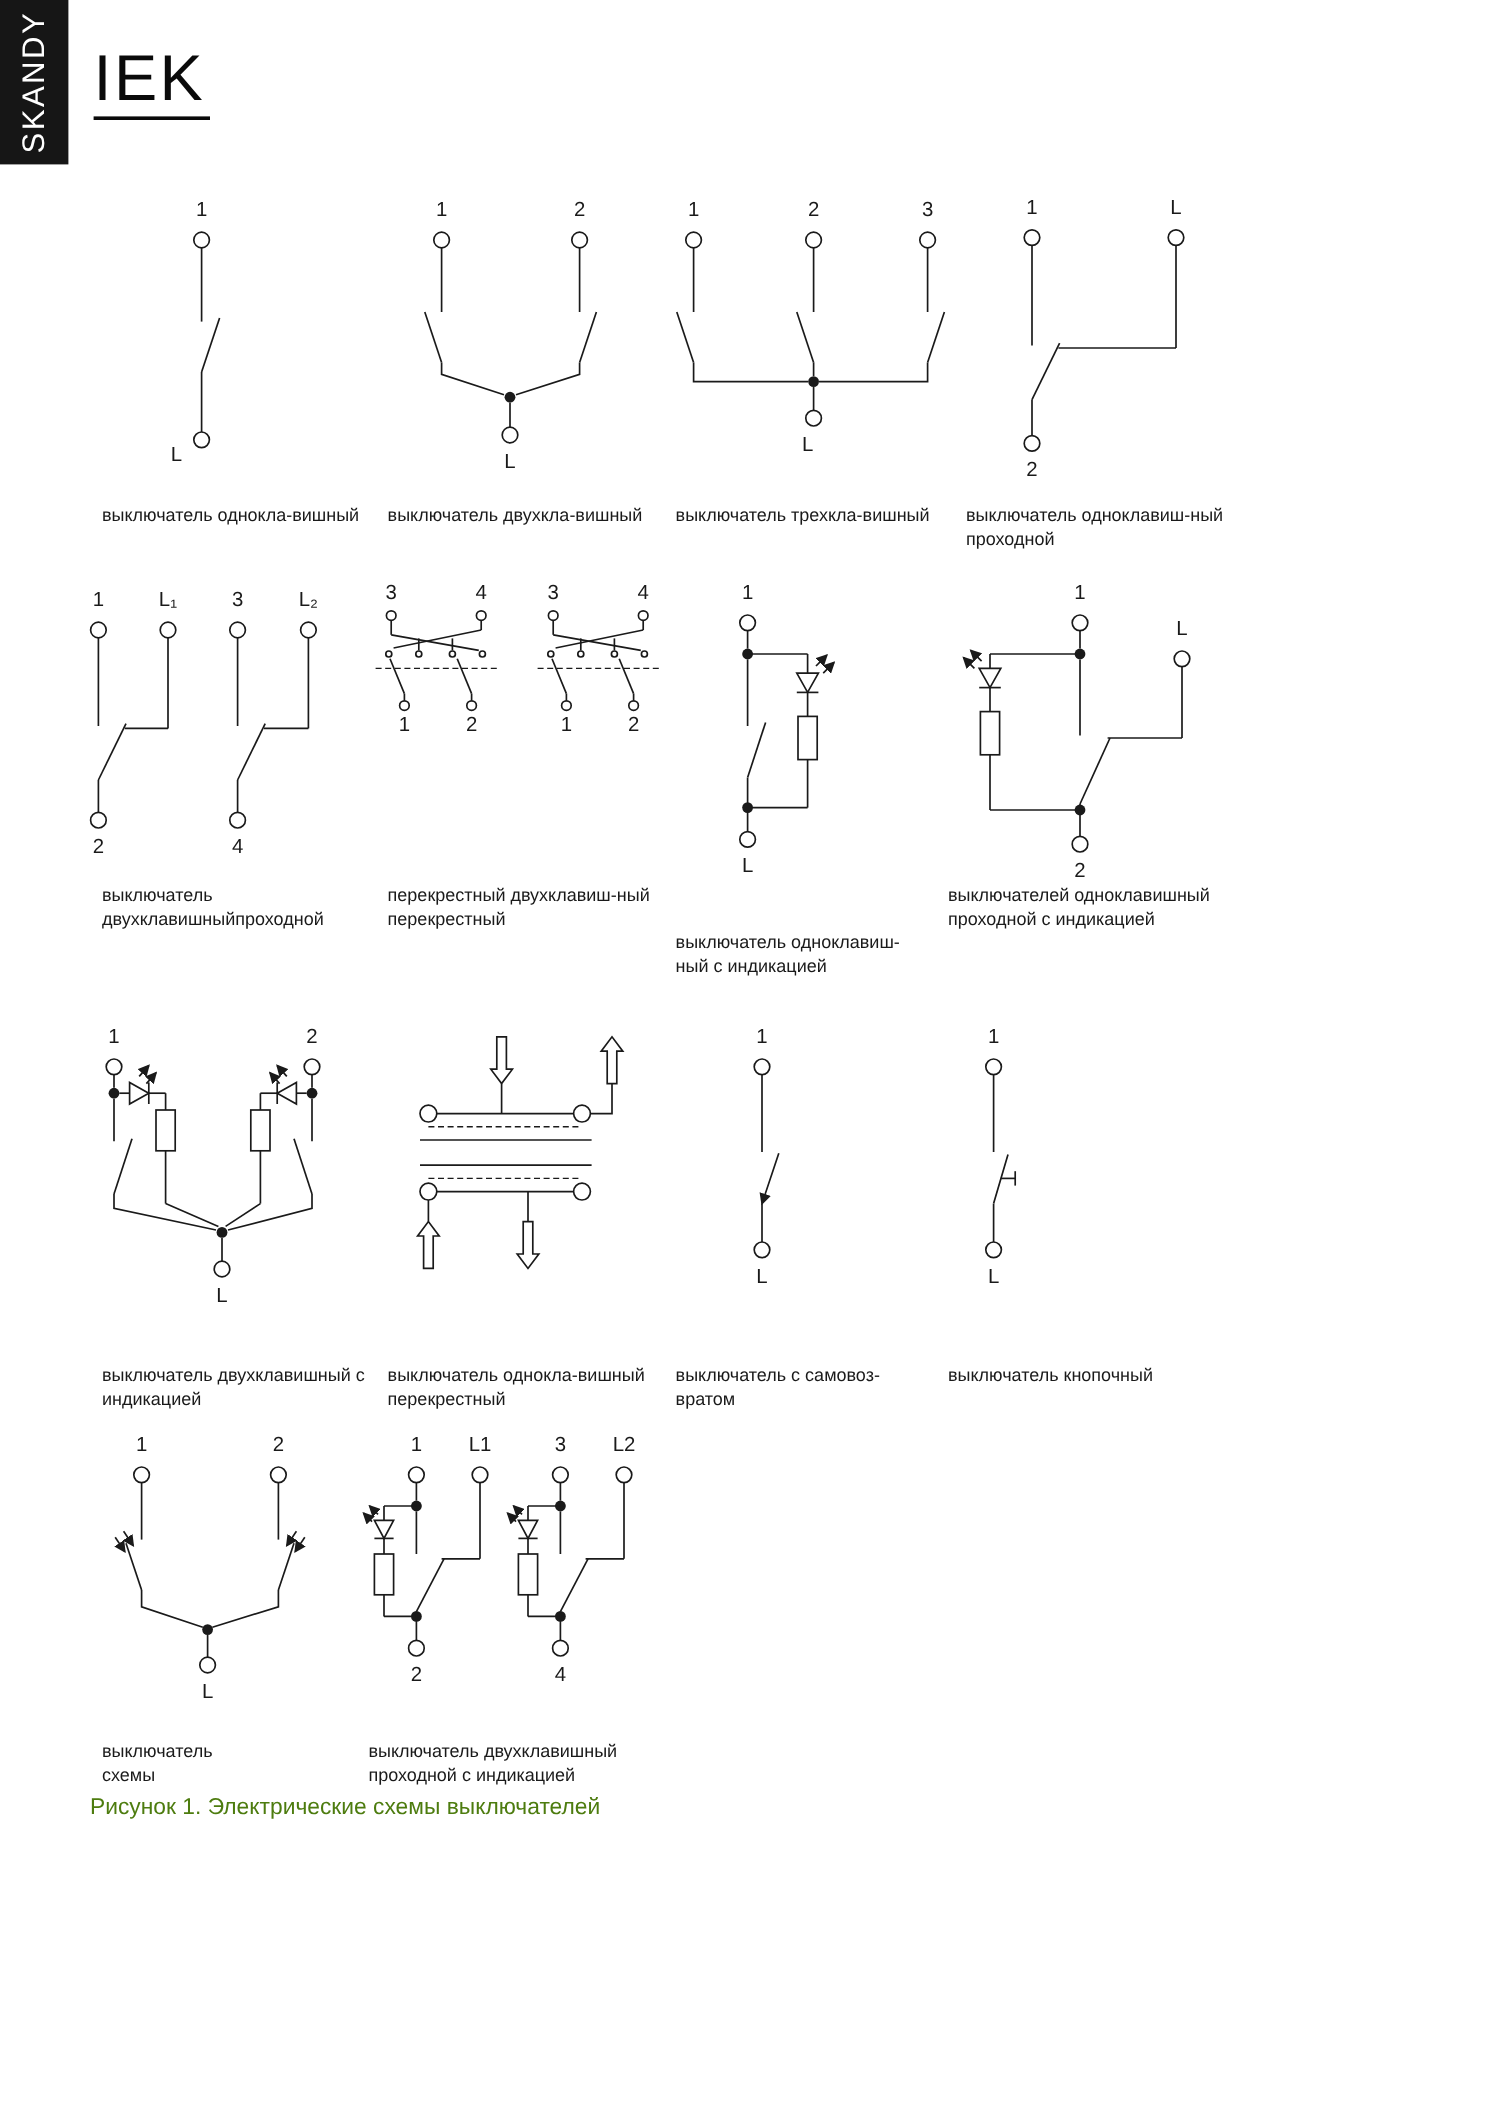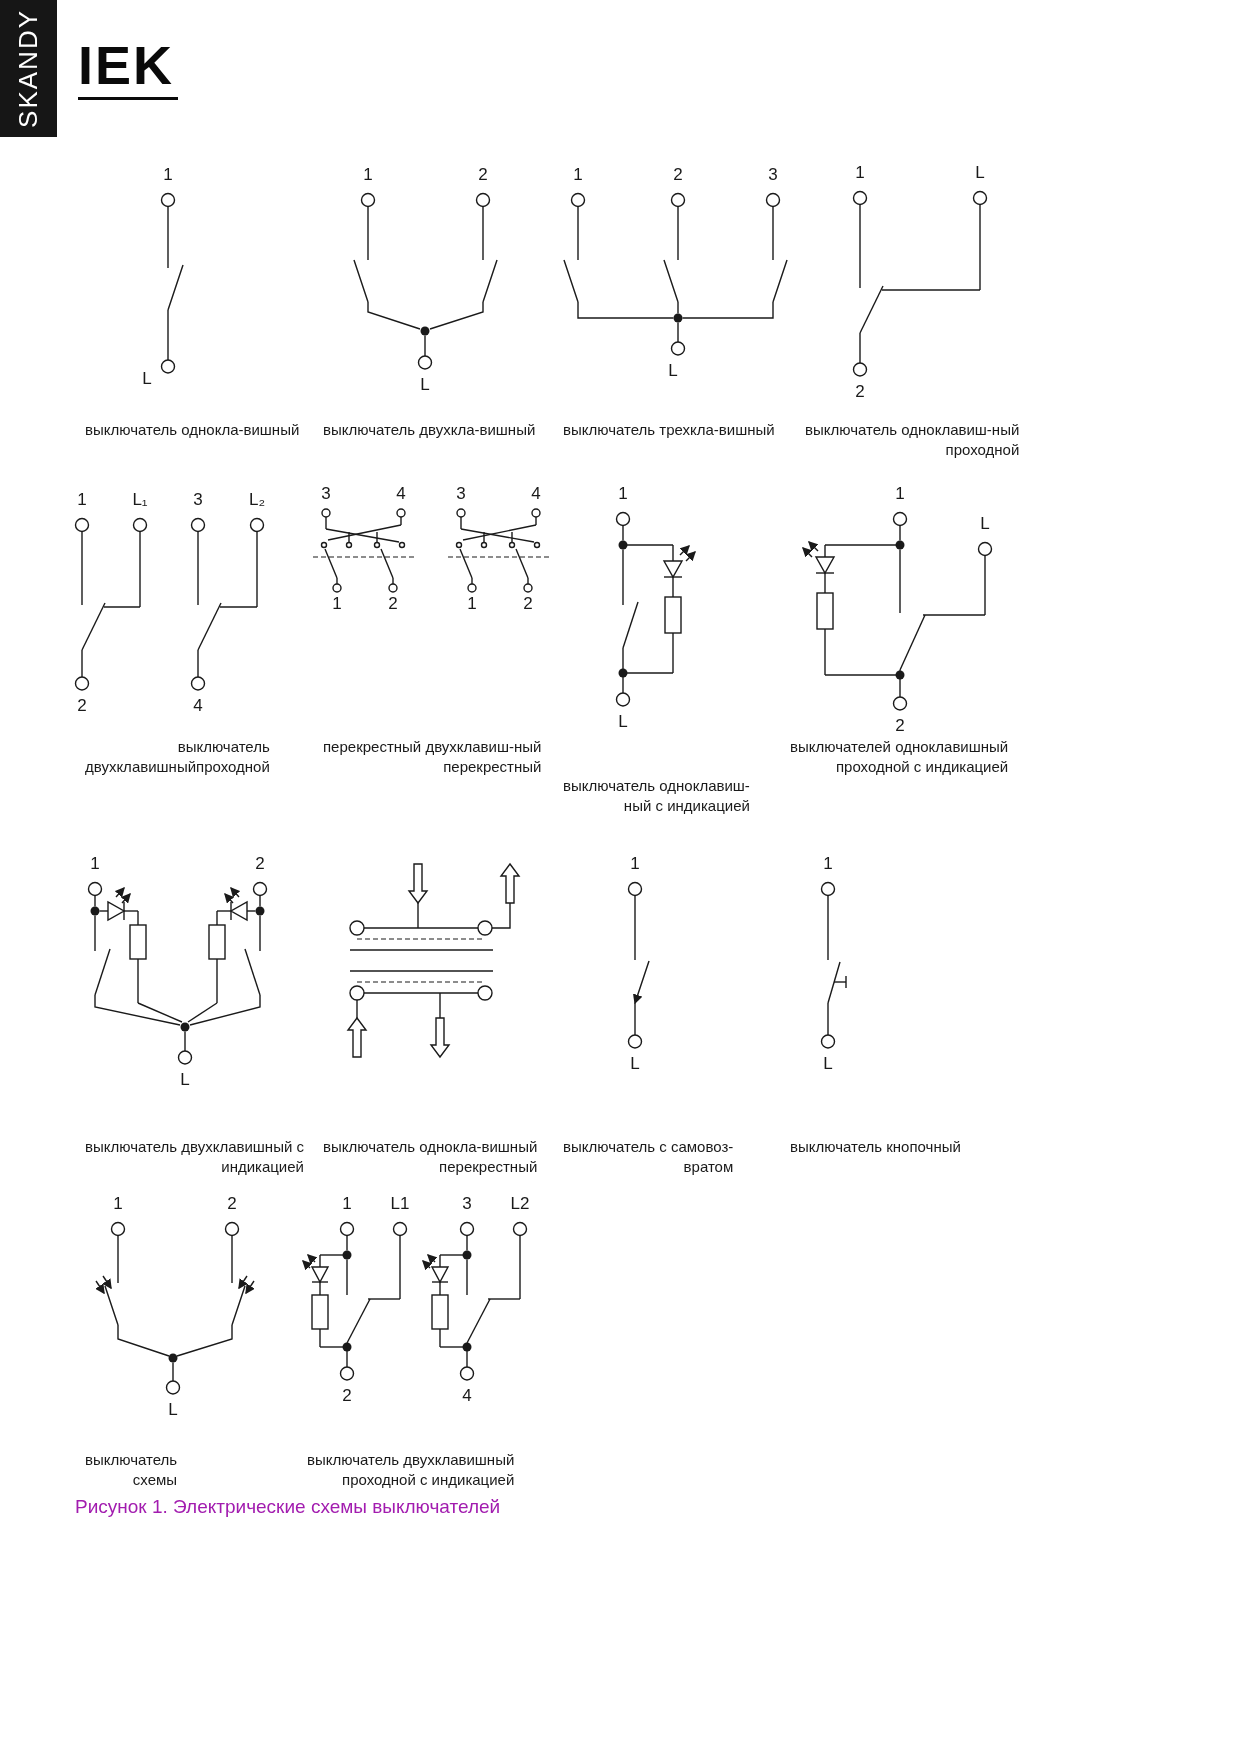--- a/index.html
+++ b/index.html
@@ -2,33 +2,33 @@
 <html><head>
 <meta charset="utf-8">
 <style>
   html,body{margin:0;padding:0;background:#fff;}
   .page{position:relative;width:1241px;height:1751px;background:#fff;overflow:hidden;
         font-family:"Liberation Sans",sans-serif;color:#1a1a1a;}
   .skandy-bar{position:absolute;left:0;top:0;width:57px;height:137px;background:#161616;
         display:flex;align-items:center;justify-content:center;}
   .skandy-bar span{writing-mode:vertical-rl;transform:rotate(180deg);color:#fff;
         font-size:26px;letter-spacing:2px;font-weight:500;}
-  .iek-logo{position:absolute;left:78px;top:36px;font-size:54px;font-weight:bold;
+  .iek-logo{position:absolute;left:78px;top:36px;font-size:54px;font-weight:normal;
         letter-spacing:2px;line-height:1.1;color:#0a0a0a;border-bottom:3px solid #0a0a0a;
         padding:0 4px 2px 0;}
   svg.diag{position:absolute;overflow:visible;}
   .w{stroke:#1a1a1a;stroke-width:1.4;fill:none;}
   .dash{stroke:#1a1a1a;stroke-width:1.2;fill:none;stroke-dasharray:5 3;}
   .term{fill:#fff;stroke:#1a1a1a;stroke-width:1.4;}
   .node{fill:#1a1a1a;stroke:none;}
   .res{fill:#fff;stroke:#1a1a1a;stroke-width:1.4;}
   .led{fill:#fff;stroke:#1a1a1a;stroke-width:1.4;}
   .t{font:17px "Liberation Sans",sans-serif;fill:#1a1a1a;text-anchor:middle;}
-  .cap{position:absolute;font-size:15px;line-height:1.35;color:#1a1a1a;text-align:right;}
-  .figcap{position:absolute;font-size:19px;color:#a21caf;}
+  .cap{position:absolute;font-size:15px;line-height:1.35;color:#1a1a1a;}
+  .figcap{position:absolute;font-size:19px;color:#4d7c0f;}
 </style>
 </head>
 <body>
 
 <div class="page">
 
   <svg width="0" height="0" style="position:absolute">
     <defs>
       <marker id="arr" markerWidth="7" markerHeight="7" refX="6" refY="3.5" orient="auto">
         <path d="M0 0 L7 3.5 L0 7 Z" fill="#1a1a1a"></path>

